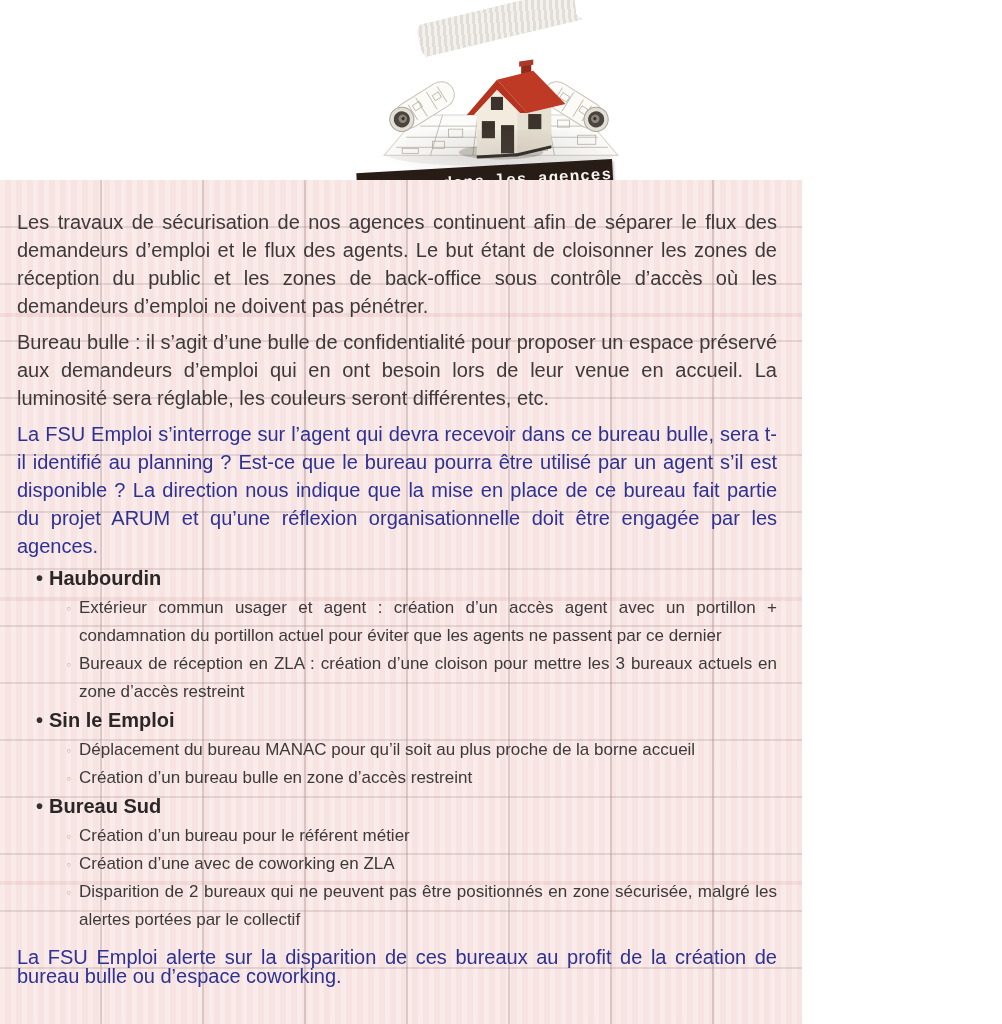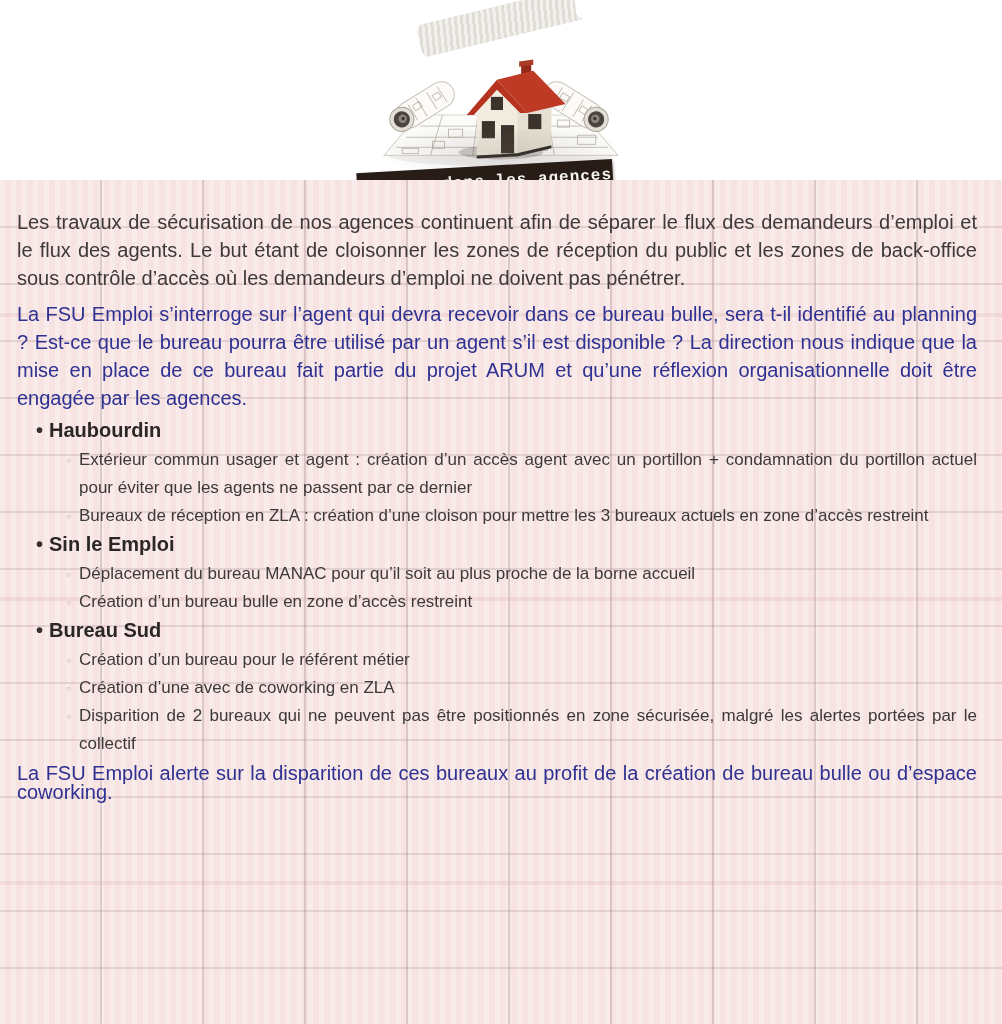--- a/index.html
+++ b/index.html
@@ -28,39 +28,39 @@
     background:#271c16;transform:rotate(-3.2deg);
     display:flex;align-items:center;justify-content:center;
     box-shadow:1px 2px 3px rgba(60,45,40,.35);
   }
   .banner span{
     color:#f6f4f0;font-family:"Liberation Mono",monospace;
     font-size:16px;font-weight:bold;letter-spacing:1px;white-space:nowrap;
   }
   
   .content{
-    position:absolute;top:180px;left:0;width:1002px;height:844px;
+    position:absolute;top:180px;left:0;width:802px;height:844px;
     box-sizing:border-box;padding:28px 25px 0 17px;
     background-color:#f7e6e5;
     background-image:
       repeating-linear-gradient(0deg,  transparent 0 139px, rgba(207,140,138,.16) 139px 143px, transparent 143px 284px),
       repeating-linear-gradient(90deg, transparent 0 100px, rgba(150,124,124,.30) 100px 102px),
       repeating-linear-gradient(0deg,  transparent 0 55px,  rgba(150,124,124,.22) 55px 57px),
       repeating-linear-gradient(90deg, rgba(255,248,247,.28) 0 5px, rgba(243,219,218,.28) 5px 11px);
   }
   .content p{margin:0;}
   .body-text{
     color:#3e3939;font-size:20px;line-height:28px;text-align:justify;
     margin-bottom:8px !important;
   }
   .fsu{
     color:#2e3192;font-weight:normal;font-size:20px;line-height:28px;
     text-align:justify;margin-bottom:4px !important;
   }
-  .fsu.tight{line-height:19px;margin-top:6px;}
+  .fsu.tight{line-height:19px;margin-top:14px;}
   .bullet-row{
     display:flex;align-items:baseline;margin:0 0 2px 19px;
     color:#2c2727;font-weight:bold;font-size:20px;line-height:28px;
   }
   .bullet-row .dot{width:13px;flex:0 0 13px;color:#352f2f;}
   .sub-row{display:flex;align-items:baseline;margin-left:49px;}
   .sub-row .circ{
     width:13px;flex:0 0 13px;color:#cbb3b2;font-size:14px;line-height:28px;
   }
   .sub-row .sub-text{
@@ -151,20 +151,21 @@
 
     <div class="banner">
       <span>Travaux dans les agences</span>
     </div>
   </div>
 
   <div class="content">
 
     <p class="body-text">Les travaux de sécurisation de nos agences continuent afin de séparer le flux des demandeurs d’emploi et le flux des agents. Le but étant de cloisonner les zones de réception du public et les zones de back-office sous contrôle d’accès où les demandeurs d’emploi ne doivent pas pénétrer.</p>
 
+    <p class="body-text">Bureau bulle : il s’agit d’une bulle de confidentialité pour proposer un espace préservé aux demandeurs d’emploi qui en ont besoin lors de leur venue en accueil. La luminosité sera réglable, les couleurs seront différentes, etc.</p>
 
     <p class="fsu">La FSU Emploi s’interroge sur l’agent qui devra recevoir dans ce bureau bulle, sera t-il identifié au planning ? Est-ce que le bureau pourra être utilisé par un agent s’il est disponible ? La direction nous indique que la mise en place de ce bureau fait partie du projet ARUM et qu’une réflexion organisationnelle doit être engagée par les agences.</p>
 
     <div class="bullet-row">
       <span class="dot">•</span>
       <span>Haubourdin</span>
     </div>
     <div class="sub-row">
       <span class="circ">◦</span>
       <div class="sub-text">Extérieur commun usager et agent : création d’un accès agent avec un portillon + condamnation du portillon actuel pour éviter que les agents ne passent par ce dernier</div>

